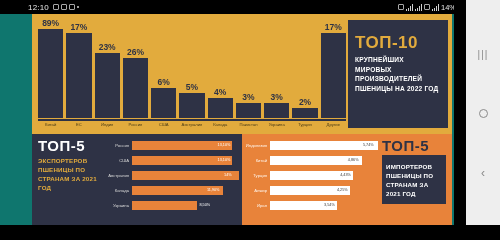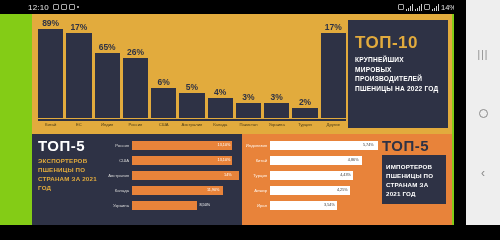--- a/index.html
+++ b/index.html
@@ -5,21 +5,21 @@
   * { box-sizing: border-box; margin: 0; padding: 0; }
   html, body {
     width: 500px; height: 225px;
     background: #000;
     font-family: "Liberation Sans", sans-serif;
     overflow: hidden;
   }
   #screen {
     position: relative;
     width: 500px; height: 225px;
-    background: #84cc16;
+    background: #0f766e;
   }
 
   
   #statusbar {
     position: absolute; left: 0; top: 0; width: 466px; height: 14px;
     display: flex; align-items: center;
     color: #e8e8e8; font-size: 8px;
     padding: 0 4px 0 28px;
     background: #000;
   }
@@ -216,21 +216,21 @@
 
           <div class="bar-col">
             <span class="bar-val">89%</span>
             <div class="bar-rect" style="height:90%"></div>
           </div>
           <div class="bar-col">
             <span class="bar-val">17%</span>
             <div class="bar-rect" style="height:85%"></div>
           </div>
           <div class="bar-col">
-            <span class="bar-val">65%</span>
+            <span class="bar-val">23%</span>
             <div class="bar-rect" style="height:65%"></div>
           </div>
           <div class="bar-col">
             <span class="bar-val">26%</span>
             <div class="bar-rect" style="height:60%"></div>
           </div>
           <div class="bar-col">
             <span class="bar-val">6%</span>
             <div class="bar-rect" style="height:30%"></div>
           </div>

